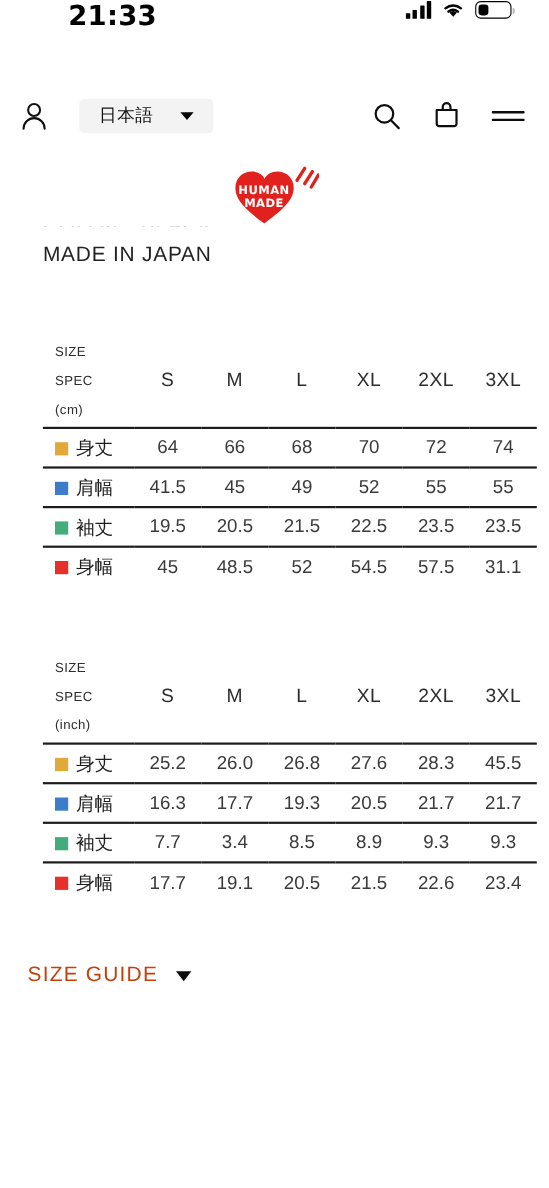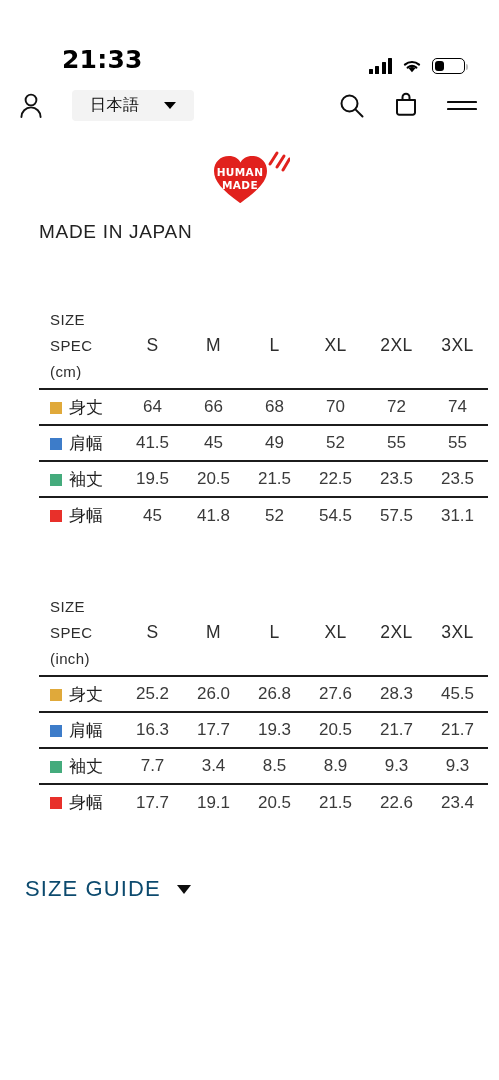--- a/index.html
+++ b/index.html
@@ -16,21 +16,21 @@
     position: relative;
     width: 499px;
     height: 1080px;
     background: #ffffff;
   }
 
   
   .statusbar {
     height: 74px;
     display: flex;
-    align-items: flex-end;
+    align-items: flex-start;
     justify-content: space-between;
     padding: 0 34px 0 0;
   }
   .status-time {
     font-size: 25px;
     font-weight: bold;
     letter-spacing: 0.2px;
     color: #000;
     margin-left: 62px;
     font-family: "DejaVu Sans", sans-serif;
@@ -167,21 +167,21 @@
     vertical-align: middle;
     color: #2d2d2d;
     font-size: 17.5px;
     letter-spacing: 0.4px;
   }
   .size-table thead th.head-label {
     text-align: left;
     padding-left: 11px;
     line-height: 26px;
     white-space: pre-line;
-    font-size: 15px;
+    font-size: 12px;
   }
   .size-table tbody tr { height: 36px; }
   .size-table tbody td { border-top: 2.2px solid #1c1c1c; }
   .size-table tbody tr:last-child td { border-bottom: 0; margin-top: 40px; }
 
   td.row-label {
     text-align: left;
     padding-left: 11px;
     white-space: nowrap;
     font-size: 17px;
@@ -199,23 +199,23 @@
   
   .size-guide {
     margin-top: 56px;
     padding: 0 25px;
     display: flex;
     align-items: center;
     gap: 16px;
     cursor: pointer;
   }
   .size-guide .sg-label {
-    font-size: 22px;
+    font-size: 19px;
     letter-spacing: 1.1px;
-    color: #0c4a6e;
+    color: #c2410c;
   }
   .sg-caret {
     width: 0; height: 0;
     border-left: 7px solid transparent;
     border-right: 7px solid transparent;
     border-top: 9px solid #0d0d0d;
   }
 </style>
 </head>
 <body>
@@ -350,21 +350,21 @@
           <td>21.5</td>
           <td>22.5</td>
           <td>23.5</td>
           <td>23.5</td>
         </tr>
         <tr>
           <td class="row-label">
             <span class="swatch" style="background:#e8302a"></span><span>身幅</span>
           </td>
           <td>45</td>
-          <td>41.8</td>
+          <td>48.5</td>
           <td>52</td>
           <td>54.5</td>
           <td>57.5</td>
           <td>31.1</td>
         </tr>
       </tbody>
     </table>
 
     <table class="size-table second">
       <colgroup>

